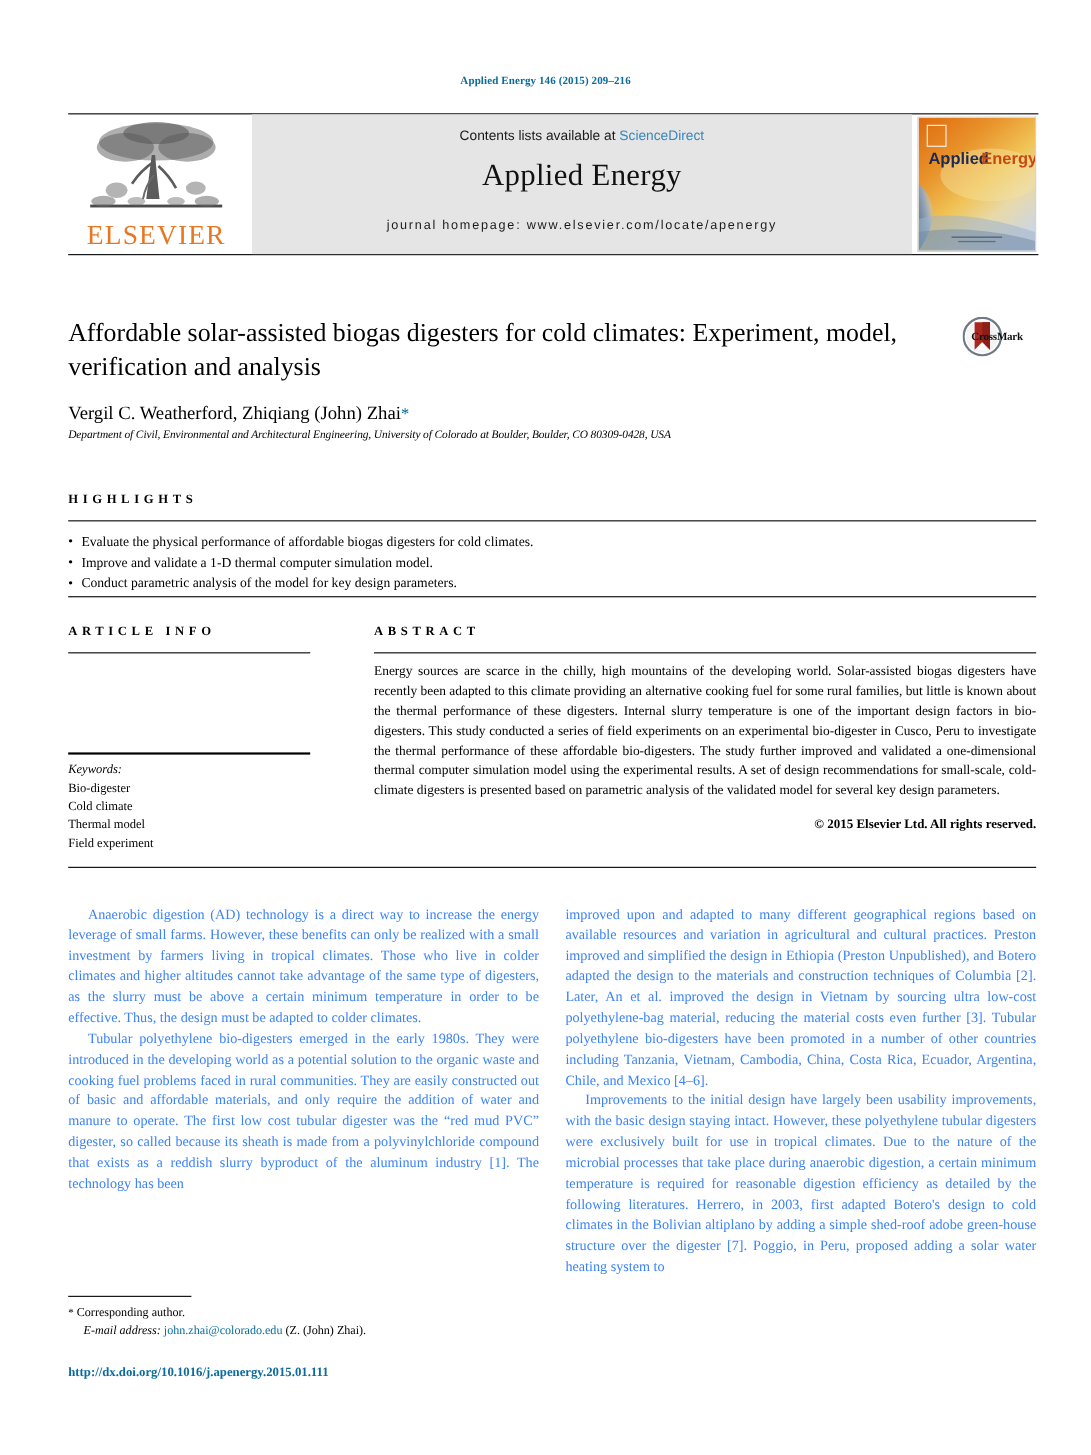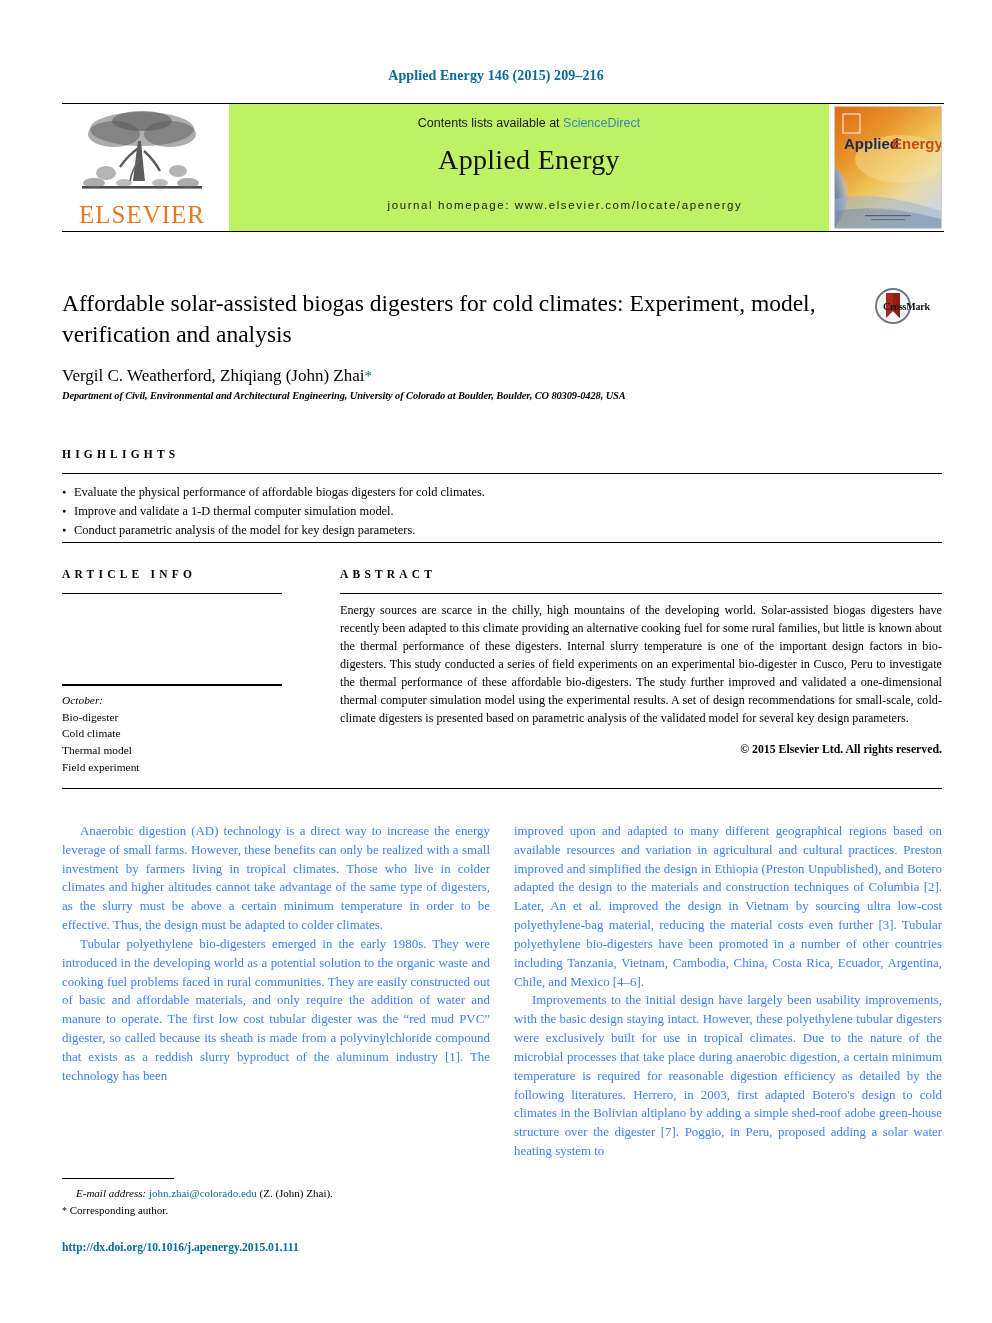--- a/index.html
+++ b/index.html
@@ -21,21 +21,21 @@
     width: 992px;
     height: 1323px;
   }
 
   
   .running-head {
     position: absolute;
     left: 0; top: 68px;
     width: 992px;
     text-align: center;
-    font-size: 14px;
+    font-size: 10px;
     font-weight: bold;
     color: #0a6b9c;
     letter-spacing: 0.1px;
   }
 
   
   .masthead {
     position: absolute;
     left: 62px; top: 103px;
     width: 882px;
@@ -69,21 +69,21 @@
     font-size: 25px;
     letter-spacing: 1.0px;
     color: #E87722;
     line-height: 1;
   }
   .center-band {
     position: absolute;
     left: 167px; top: 0;
     width: 600px;
     height: 127px;
-    background: #bef264;
+    background: #e5e5e5;
   }
   .contents-line {
     position: absolute;
     left: 0; top: 12px;
     width: 600px;
     text-align: center;
     font-family: "Liberation Sans", sans-serif;
     font-size: 12.5px;
     color: #1a1a1a;
   }
@@ -102,21 +102,20 @@
   }
   .homepage-line {
     position: absolute;
     left: 0; top: 95px;
     width: 600px;
     text-align: center;
     font-family: "Liberation Sans", sans-serif;
     font-size: 11.5px;
     color: #1a1a1a;
     letter-spacing: 1.6px;
-    padding-left: 36px;
   }
   .cover-thumb {
     position: absolute;
     left: 772px; top: 2px;
     width: 108px;
     height: 123px;
     border: 1px solid #cfcfcf;
     box-sizing: border-box;
     overflow: hidden;
     background: #ffffff;
@@ -148,21 +147,21 @@
     color: #0a6b9c;
     font-size: 15px;
   }
   .affiliation {
     position: absolute;
     left: 62px; top: 390px;
     width: 800px;
     font-family: "Liberation Serif", serif;
     font-style: italic;
     font-size: 10.4px;
-    font-weight: bold;
+    font-weight: normal;
     color: #000;
     letter-spacing: -0.1px;
   }
   .crossmark {
     position: absolute;
     left: 843px; top: 288px;
     width: 100px;
     height: 44px;
     text-align: center;
   }
@@ -427,21 +426,21 @@
     <li>Evaluate the physical performance of affordable biogas digesters for cold climates.</li>
     <li>Improve and validate a 1-D thermal computer simulation model.</li>
     <li>Conduct parametric analysis of the model for key design parameters.</li>
   </ul>
   <div class="rule hl-rule-bot"></div>
 
   <div class="sec-label info-head">ARTICLE INFO</div>
   <div class="rule info-rule"></div>
   <div class="rule kw-rule"></div>
   <div class="keywords-col">
-    <div class="ital">October:</div>
+    <div class="ital">Keywords:</div>
     <div>Bio-digester</div>
     <div>Cold climate</div>
     <div>Thermal model</div>
     <div>Field experiment</div>
   </div>
 
   <div class="sec-label abstract-head">ABSTRACT</div>
   <div class="rule abs-rule"></div>
   <div class="abstract-body">Energy sources are scarce in the chilly, high mountains of the developing world. Solar-assisted biogas digesters have recently been adapted to this climate providing an alternative cooking fuel for some rural families, but little is known about the thermal performance of these digesters. Internal slurry temperature is one of the important design factors in bio-digesters. This study conducted a series of field experiments on an experimental bio-digester in Cusco, Peru to investigate the thermal performance of these affordable bio-digesters. The study further improved and validated a one-dimensional thermal computer simulation model using the experimental results. A set of design recommendations for small-scale, cold-climate digesters is presented based on parametric analysis of the validated model for several key design parameters.</div>
   <div class="copyright-line">© 2015 Elsevier Ltd. All rights reserved.</div>
@@ -452,28 +451,28 @@
     <p class="para">Tubular polyethylene bio-digesters emerged in the early 1980s. They were introduced in the developing world as a potential solution to the organic waste and cooking fuel problems faced in rural communities. They are easily constructed out of basic and affordable materials, and only require the addition of water and manure to operate. The first low cost tubular digester was the “red mud PVC” digester, so called because its sheath is made from a polyvinylchloride compound that exists as a reddish slurry byproduct of the aluminum industry [1]. The technology has been</p>
   </div>
 
   <div class="body-right">
     <p class="para" style="text-indent:0">improved upon and adapted to many different geographical regions based on available resources and variation in agricultural and cultural practices. Preston improved and simplified the design in Ethiopia (Preston Unpublished), and Botero adapted the design to the materials and construction techniques of Columbia [2]. Later, An et al. improved the design in Vietnam by sourcing ultra low-cost polyethylene-bag material, reducing the material costs even further [3]. Tubular polyethylene bio-digesters have been promoted in a number of other countries including Tanzania, Vietnam, Cambodia, China, Costa Rica, Ecuador, Argentina, Chile, and Mexico [4–6].</p>
     <p class="para">Improvements to the initial design have largely been usability improvements, with the basic design staying intact. However, these polyethylene tubular digesters were exclusively built for use in tropical climates. Due to the nature of the microbial processes that take place during anaerobic digestion, a certain minimum temperature is required for reasonable digestion efficiency as detailed by the following literatures. Herrero, in 2003, first adapted Botero's design to cold climates in the Bolivian altiplano by adding a simple shed-roof adobe green-house structure over the digester [7]. Poggio, in Peru, proposed adding a solar water heating system to</p>
   </div>
 
   <div class="rule foot-rule"></div>
   <div class="footnote">
+    <div>
+      <span class="star">*</span>
+      <span>Corresponding author.</span>
+    </div>
     <div style="padding-left:14px">
       <span class="lbl">E-mail address:</span>
       <span class="email">john.zhai@colorado.edu</span>
       <span>(Z. (John) Zhai).</span>
     </div>
-    <div>
-      <span class="star">*</span>
-      <span>Corresponding author.</span>
-    </div>
   </div>
 
   <div class="doi-block">
     <div class="doi">http://dx.doi.org/10.1016/j.apenergy.2015.01.111</div>
   </div>
 
 </div>
 
 </body></html>

